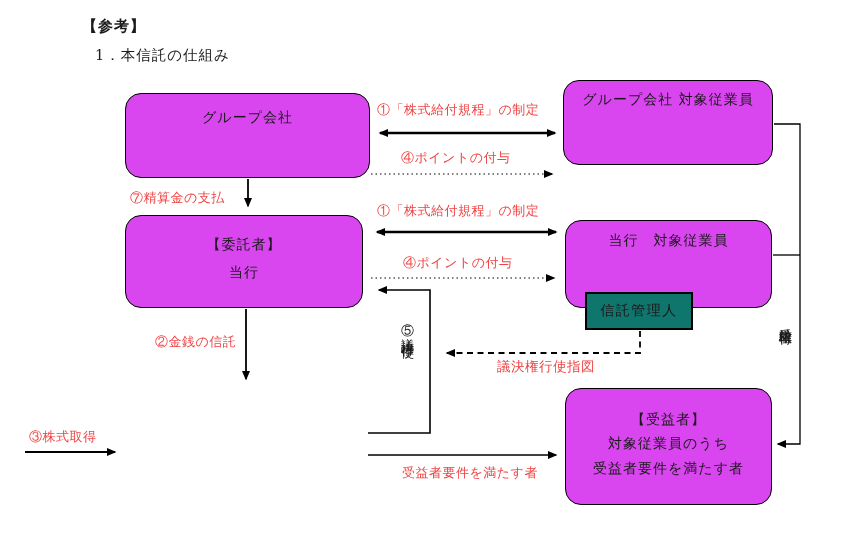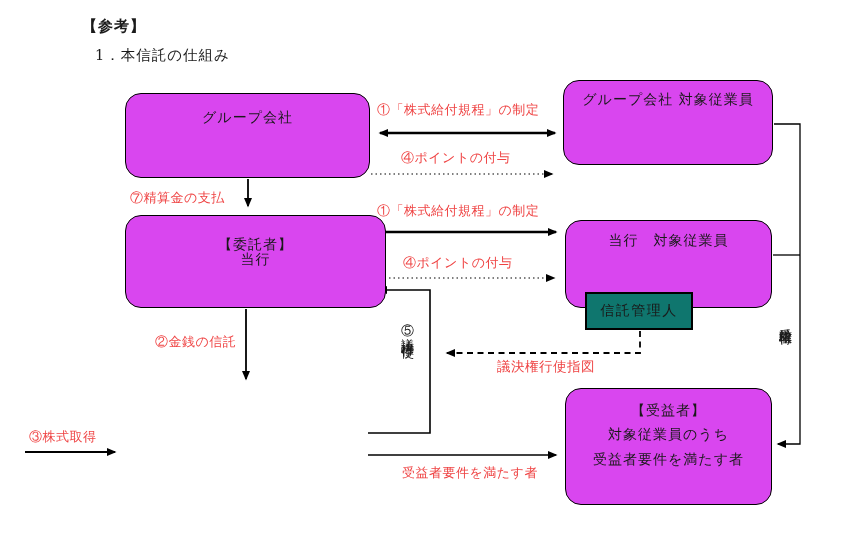--- a/index.html
+++ b/index.html
@@ -69,35 +69,35 @@
   <div class="subtitle" style="left:95px;top:46px;">1．本信託の仕組み</div>
 
   <div class="box" style="left:125px;top:93px;width:245px;height:85px;padding-top:16px;">
     <div class="line">グループ会社</div>
   </div>
 
   <div class="box" style="left:563px;top:80px;width:210px;height:85px;padding-top:11px;">
     <div class="line">グループ会社 対象従業員</div>
   </div>
 
-  <div class="box" style="left:125px;top:215px;width:261px;height:93px;padding-top:21px;">
+  <div class="box" style="left:125px;top:215px;width:238px;height:93px;padding-top:21px;gap:13px;">
     <div class="line">【委託者】</div>
     <div class="line">当行</div>
   </div>
 
   <div class="box" style="left:565px;top:220px;width:207px;height:88px;padding-top:12px;">
     <div class="line">当行　対象従業員</div>
   </div>
 
   <div class="sq" style="left:585px;top:292px;width:108px;height:38px;">
     <div class="line">信託管理人</div>
   </div>
 
 
-  <div class="box" style="left:565px;top:388px;width:207px;height:117px;padding-top:14px;gap:9px;">
+  <div class="box" style="left:565px;top:388px;width:207px;height:117px;padding-top:23px;gap:9px;">
     <div class="line">【受益者】</div>
     <div class="line">対象従業員のうち</div>
     <div class="line">受益者要件を満たす者</div>
   </div>
 
   <div class="lbl" style="left:377px;top:101px;">①「株式給付規程」の制定</div>
   <div class="lbl" style="left:401px;top:149px;">④ポイントの付与</div>
   <div class="lbl" style="left:130px;top:189px;">⑦精算金の支払</div>
   <div class="lbl" style="left:377px;top:202px;">①「株式給付規程」の制定</div>
   <div class="lbl" style="left:403px;top:254px;">④ポイントの付与</div>

